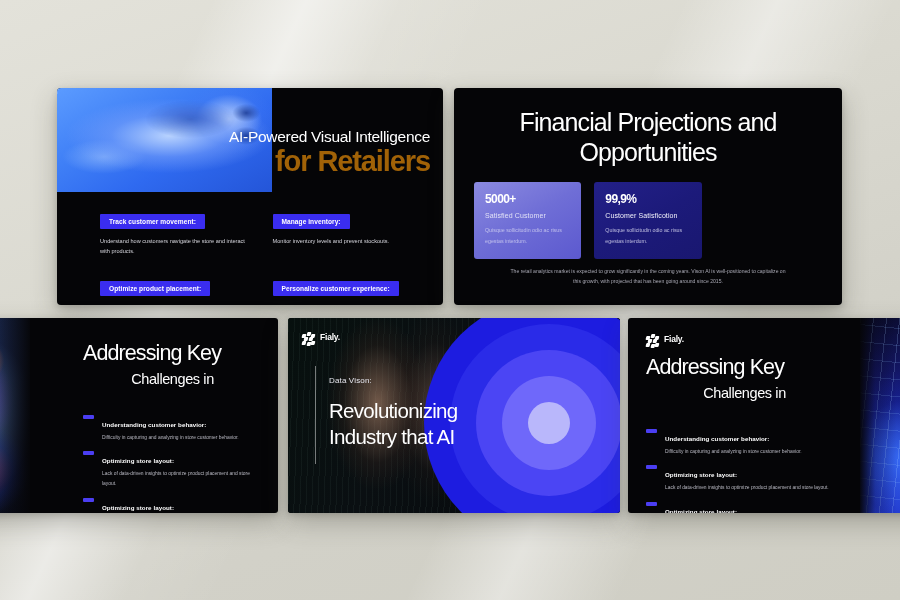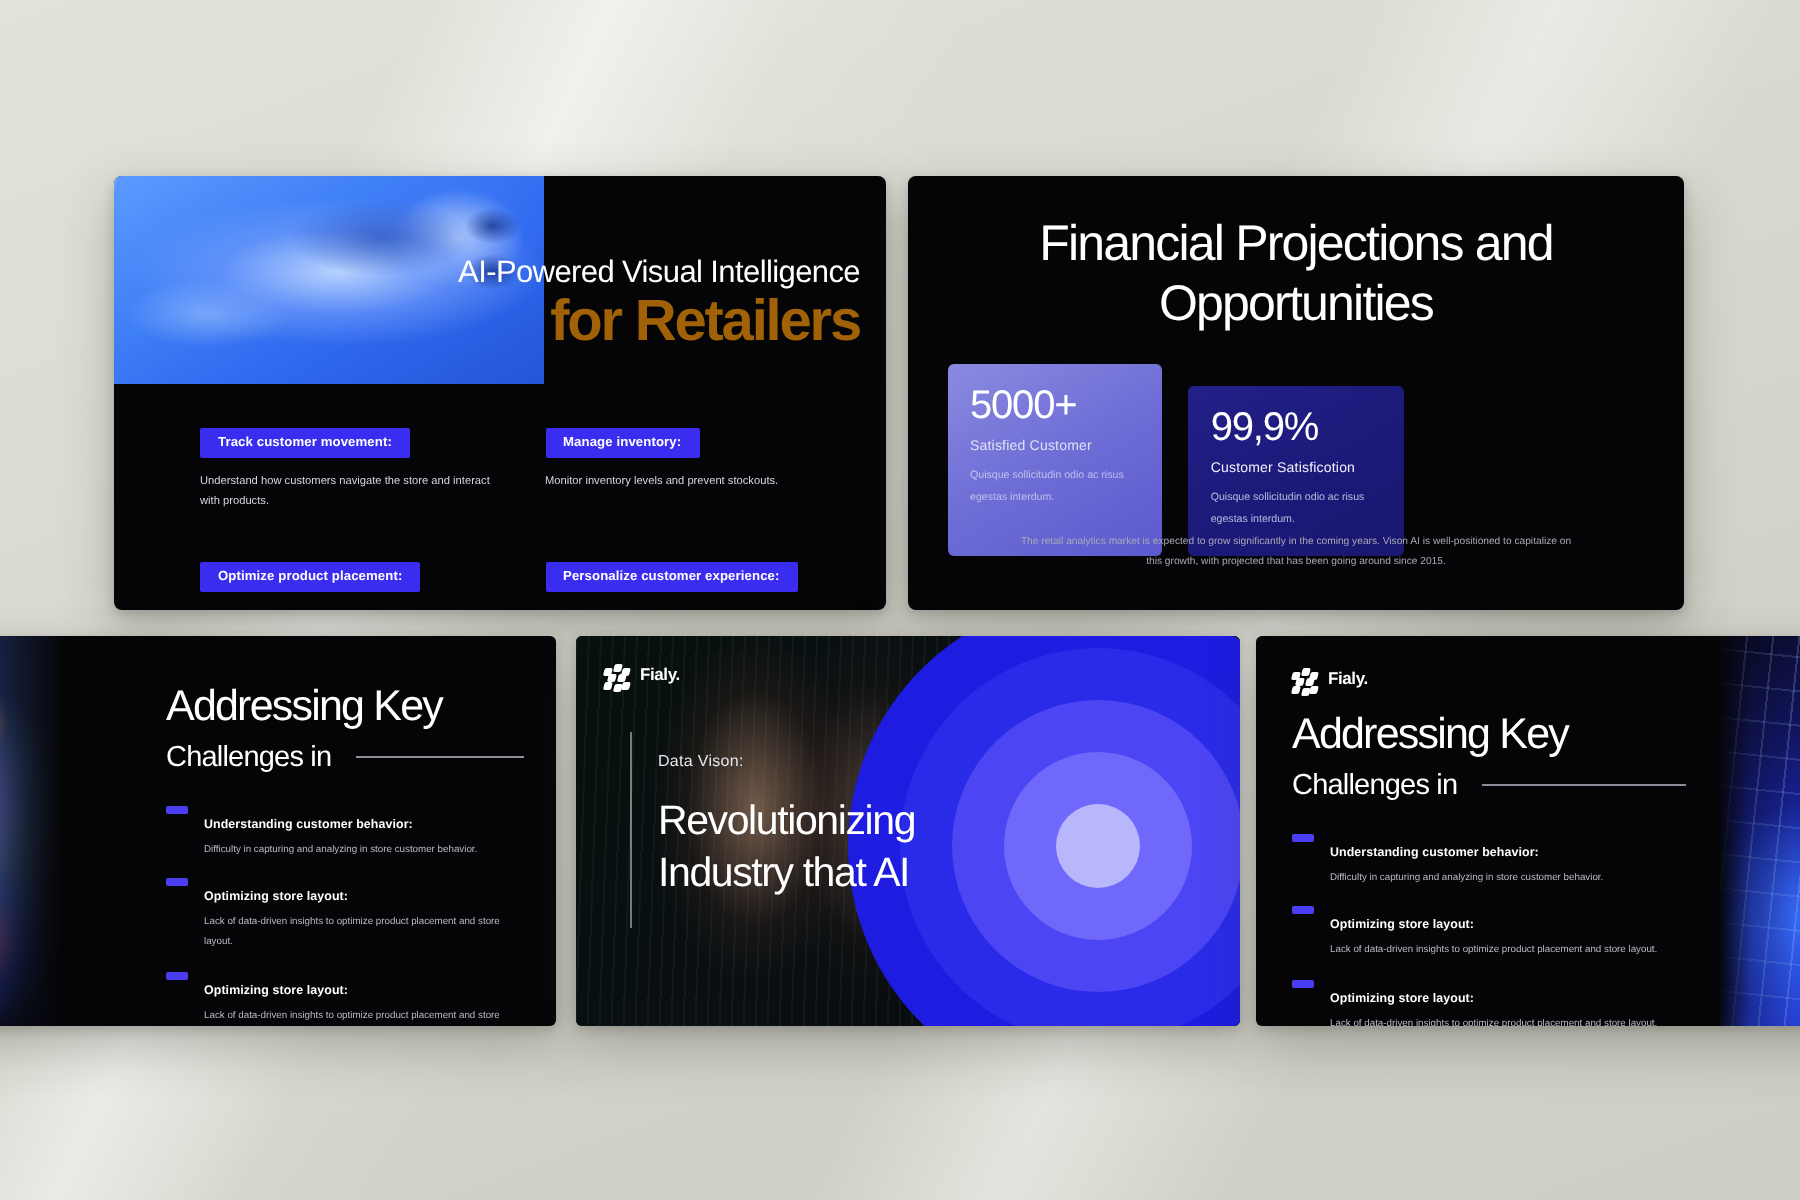--- a/index.html
+++ b/index.html
@@ -82,22 +82,22 @@
     position: absolute; left: 0; right: 0; top: 20px; text-align: center;
     color: #ffffff; font-size: 25px; font-weight: 400; line-height: 1.18; letter-spacing: -0.9px;
   }
   .fin-cards {
     position: absolute; left: 20px; right: 20px; top: 94px;
     display: grid; grid-template-columns: 1fr 1fr 1fr; gap: 13px;
   }
   .fin-card { border-radius: 3px; padding: 11px 11px 13px 11px; min-height: 66px; }
   .fc1 { background: linear-gradient(150deg, #8b8ae0 0%, #6f6ed6 48%, #5c59cf 100%); }
   .fc2 { background: linear-gradient(150deg, #3b36f2 0%, #2c27e8 50%, #2a24de 100%); }
-  .fc3 { background: linear-gradient(150deg, #232088 0%, #1c1a7a 50%, #191770 100%); margin-top: 11px; }
-  .fin-num   { color: #ffffff; font-size: 20px; font-weight: 400; letter-spacing: -0.6px; line-height: 1; }
+  .fc3 { background: linear-gradient(150deg, #232088 0%, #1c1a7a 50%, #191770 100%); }
+  .fin-num   { color: #ffffff; font-size: 12px; font-weight: 700; letter-spacing: -0.6px; line-height: 1; }
   .fin-label { color: #f1f1fb; font-size: 7px; margin-top: 7px; letter-spacing: .1px; }
   .fin-sub   { color: rgba(240,240,255,0.72); font-size: 5.3px; line-height: 2.0; margin-top: 6px; max-width: 100px; }
   .fc1 .fin-label { color: rgba(255,255,255,0.78); }
   .fc1 .fin-sub   { color: rgba(255,255,255,0.55); }
   .fin-foot {
     position: absolute; left: 56px; right: 56px; bottom: 18px; text-align: center;
     color: #a9a9b4; font-size: 5.1px; line-height: 2.1;
   }
 
   
@@ -129,21 +129,21 @@
   }
   .ch-body { position: absolute; inset: 0; }
   .ch-logo { position: absolute; display: flex; align-items: flex-start; gap: 5px; }
   .logo-mark { width: 13px; height: 13px; position: relative; }
   .logo-mark span {
     position: absolute; width: 3.6px; height: 3.6px; background: #ffffff;
     border-radius: 1px; transform: skewX(-14deg);
   }
   .logo-text { color: #ffffff; font-size: 8.5px; font-weight: 700; letter-spacing: -0.2px; }
   .ch-title1 { color: #ffffff; font-size: 21.5px; font-weight: 400; letter-spacing: -0.9px; line-height: 1.05; }
-  .ch-title2row { display: flex; align-items: center; gap: 12px; margin-top: 6px; }
+  .ch-title2row { display: flex; align-items: center; gap: 12px; margin-top: 6px; flex-direction: column; }
   .ch-title2 { color: #ffffff; font-size: 14.5px; font-weight: 400; letter-spacing: -0.4px; white-space: nowrap; }
   .ch-rule { height: 1px; background: #8e8e98; flex: 1; }
   .ch-list { margin-top: 14px; display: flex; flex-direction: column; gap: 7.5px; }
   .ch-item { display: flex; gap: 8px; align-items: flex-start; }
   .ch-dash { width: 11px; height: 4px; background: #4b3ef2; border-radius: 1px; margin-top: 2px; flex: 0 0 auto; }
   .ch-head { color: #ffffff; font-size: 6.2px; font-weight: 700; letter-spacing: .05px; }
   .ch-desc { color: #babac4; font-size: 4.9px; line-height: 1.9; margin-top: 2px; }
 
   
   .rev-photo {

